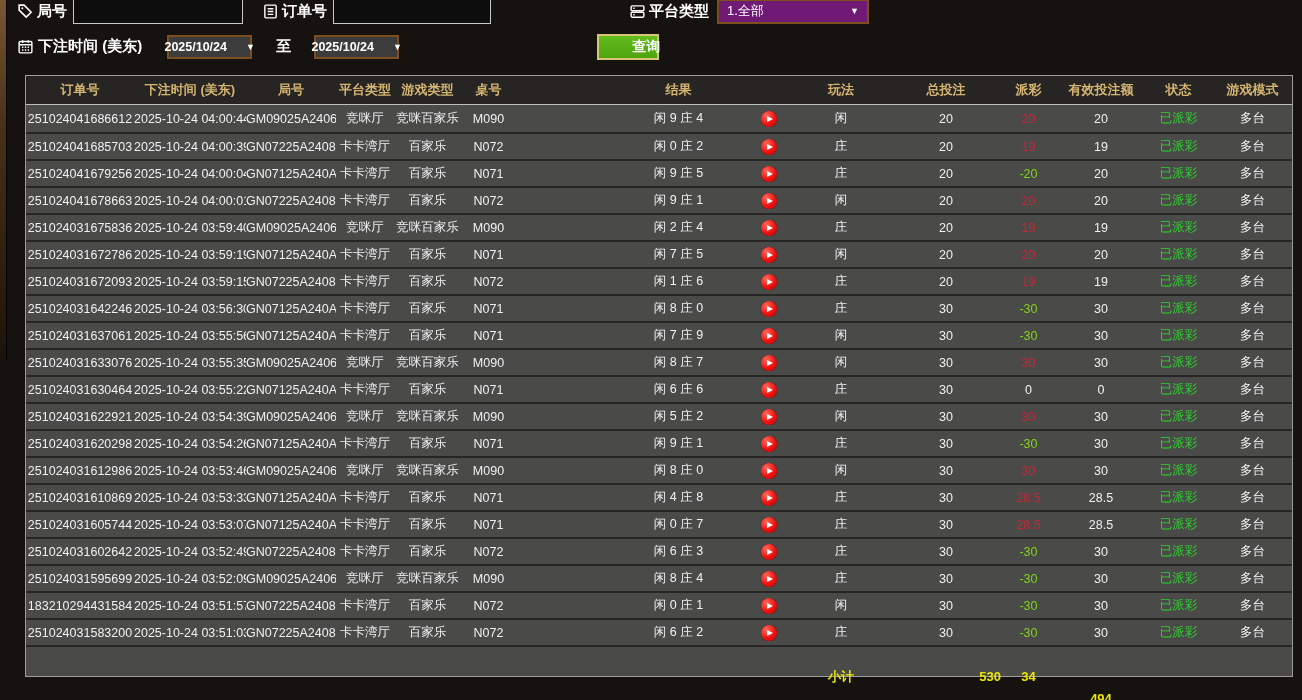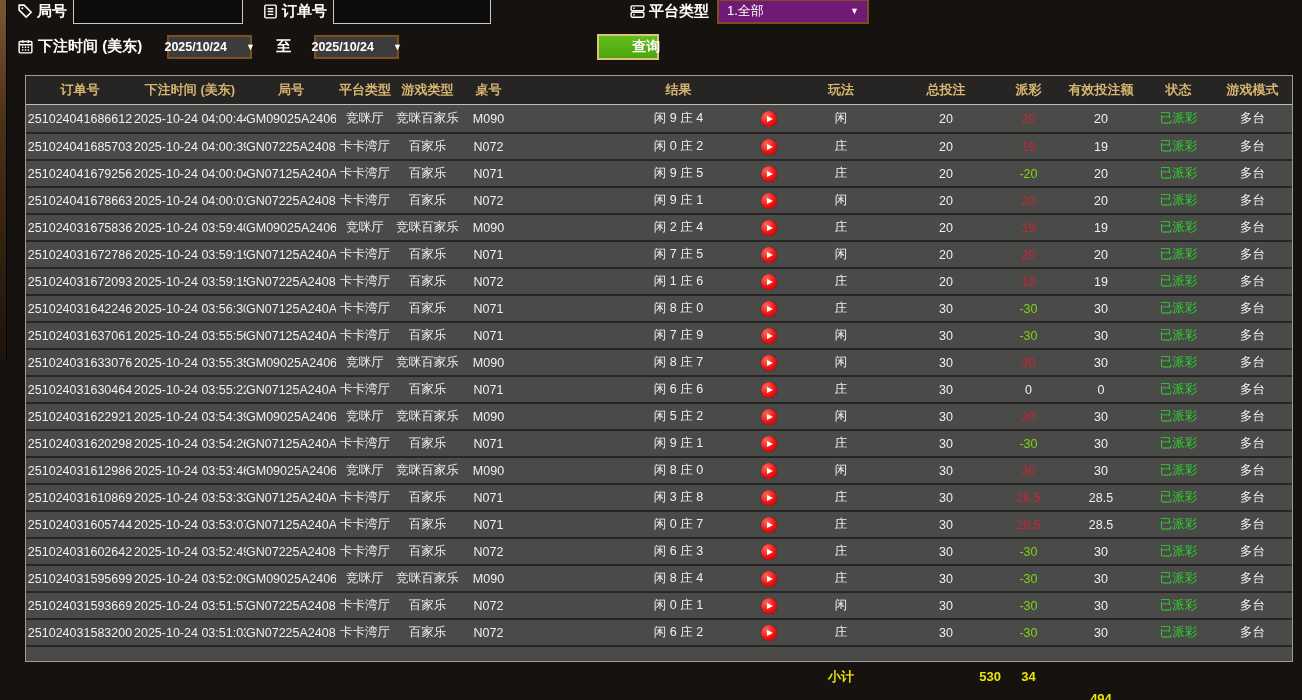--- a/index.html
+++ b/index.html
@@ -79,21 +79,21 @@
   }
   .play-btn::after{
     content:""; display:block; margin-left:2px;
     border-left:6px solid #fff; border-top:3.5px solid transparent; border-bottom:3.5px solid transparent;
   }
   .pos{ color:#cb2435; }
   .neg{ color:#7fd41a; }
   .zero{ color:#f0f0f0; }
   .status-paid{ color:#2fd32f; }
   .sumrow{
-    height:16px; font-size:13px; font-weight:bold; color:#e9e504;
+    height:31px; font-size:13px; font-weight:bold; color:#e9e504;
     border-top:2px solid #272625;
   }
   .sumrow .s-label{ grid-column:10; text-align:center; }
   .sumrow .s-bet{ grid-column:11; text-align:right; }
   .sumrow .s-payout{ grid-column:12; text-align:center; }
   .sumrow .s-valid{ grid-column:13; text-align:center;margin-top:44px; }
 </style>
 </head>
 <body>
 
@@ -459,21 +459,21 @@
   </div>
 
   <div class="grid-row trow">
     <div>251024031610869</div>
     <div>2025-10-24 03:53:33</div>
     <div>GN07125A240AL</div>
     <div>卡卡湾厅</div>
     <div>百家乐</div>
     <div>N071</div>
     <div></div>
-    <div>闲 3 庄 8</div>
+    <div>闲 4 庄 8</div>
     <div class="cell-play">
       <span class="play-btn"></span>
     </div>
     <div>庄</div>
     <div>30</div>
     <div class="pos">28.5</div>
     <div>28.5</div>
     <div class="status-paid">已派彩</div>
     <div>多台</div>
   </div>
@@ -532,21 +532,21 @@
     </div>
     <div>庄</div>
     <div>30</div>
     <div class="neg">-30</div>
     <div>30</div>
     <div class="status-paid">已派彩</div>
     <div>多台</div>
   </div>
 
   <div class="grid-row trow">
-    <div>251024031593669</div>
+    <div>183210294431584</div>
     <div>2025-10-24 03:51:57</div>
     <div>GN07225A2408R</div>
     <div>卡卡湾厅</div>
     <div>百家乐</div>
     <div>N072</div>
     <div></div>
     <div>闲 0 庄 1</div>
     <div class="cell-play">
       <span class="play-btn"></span>
     </div>

